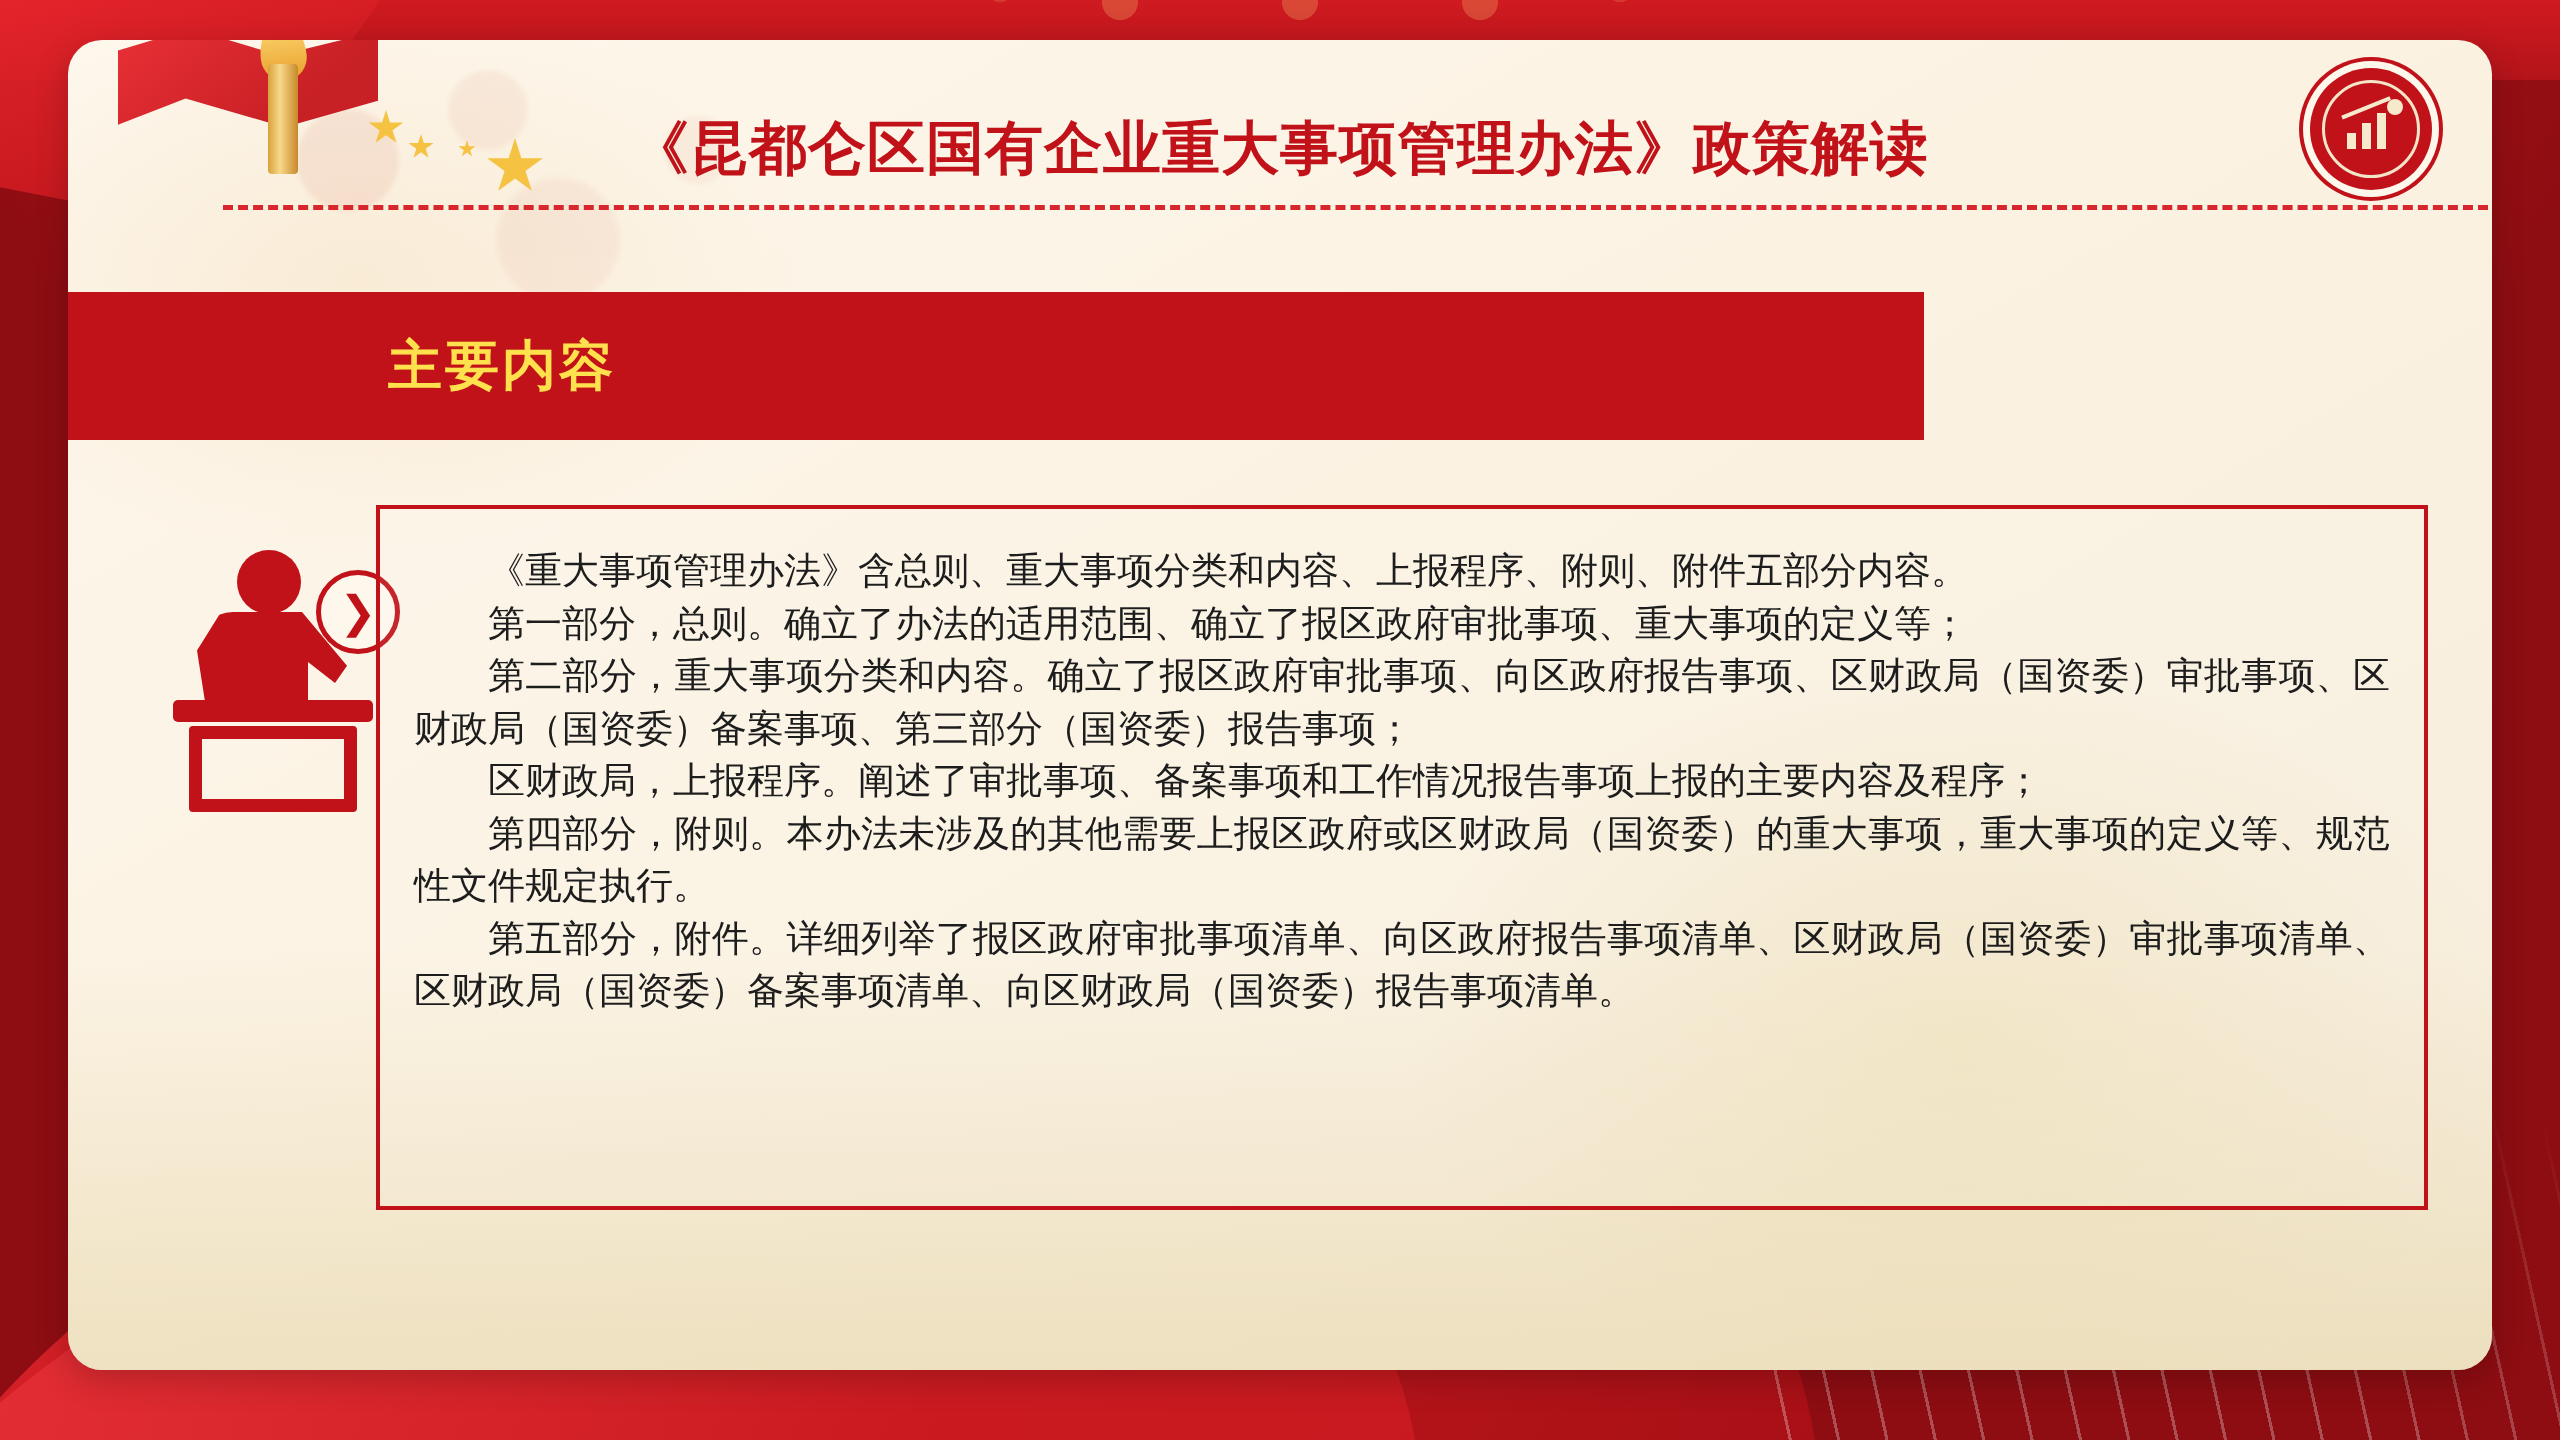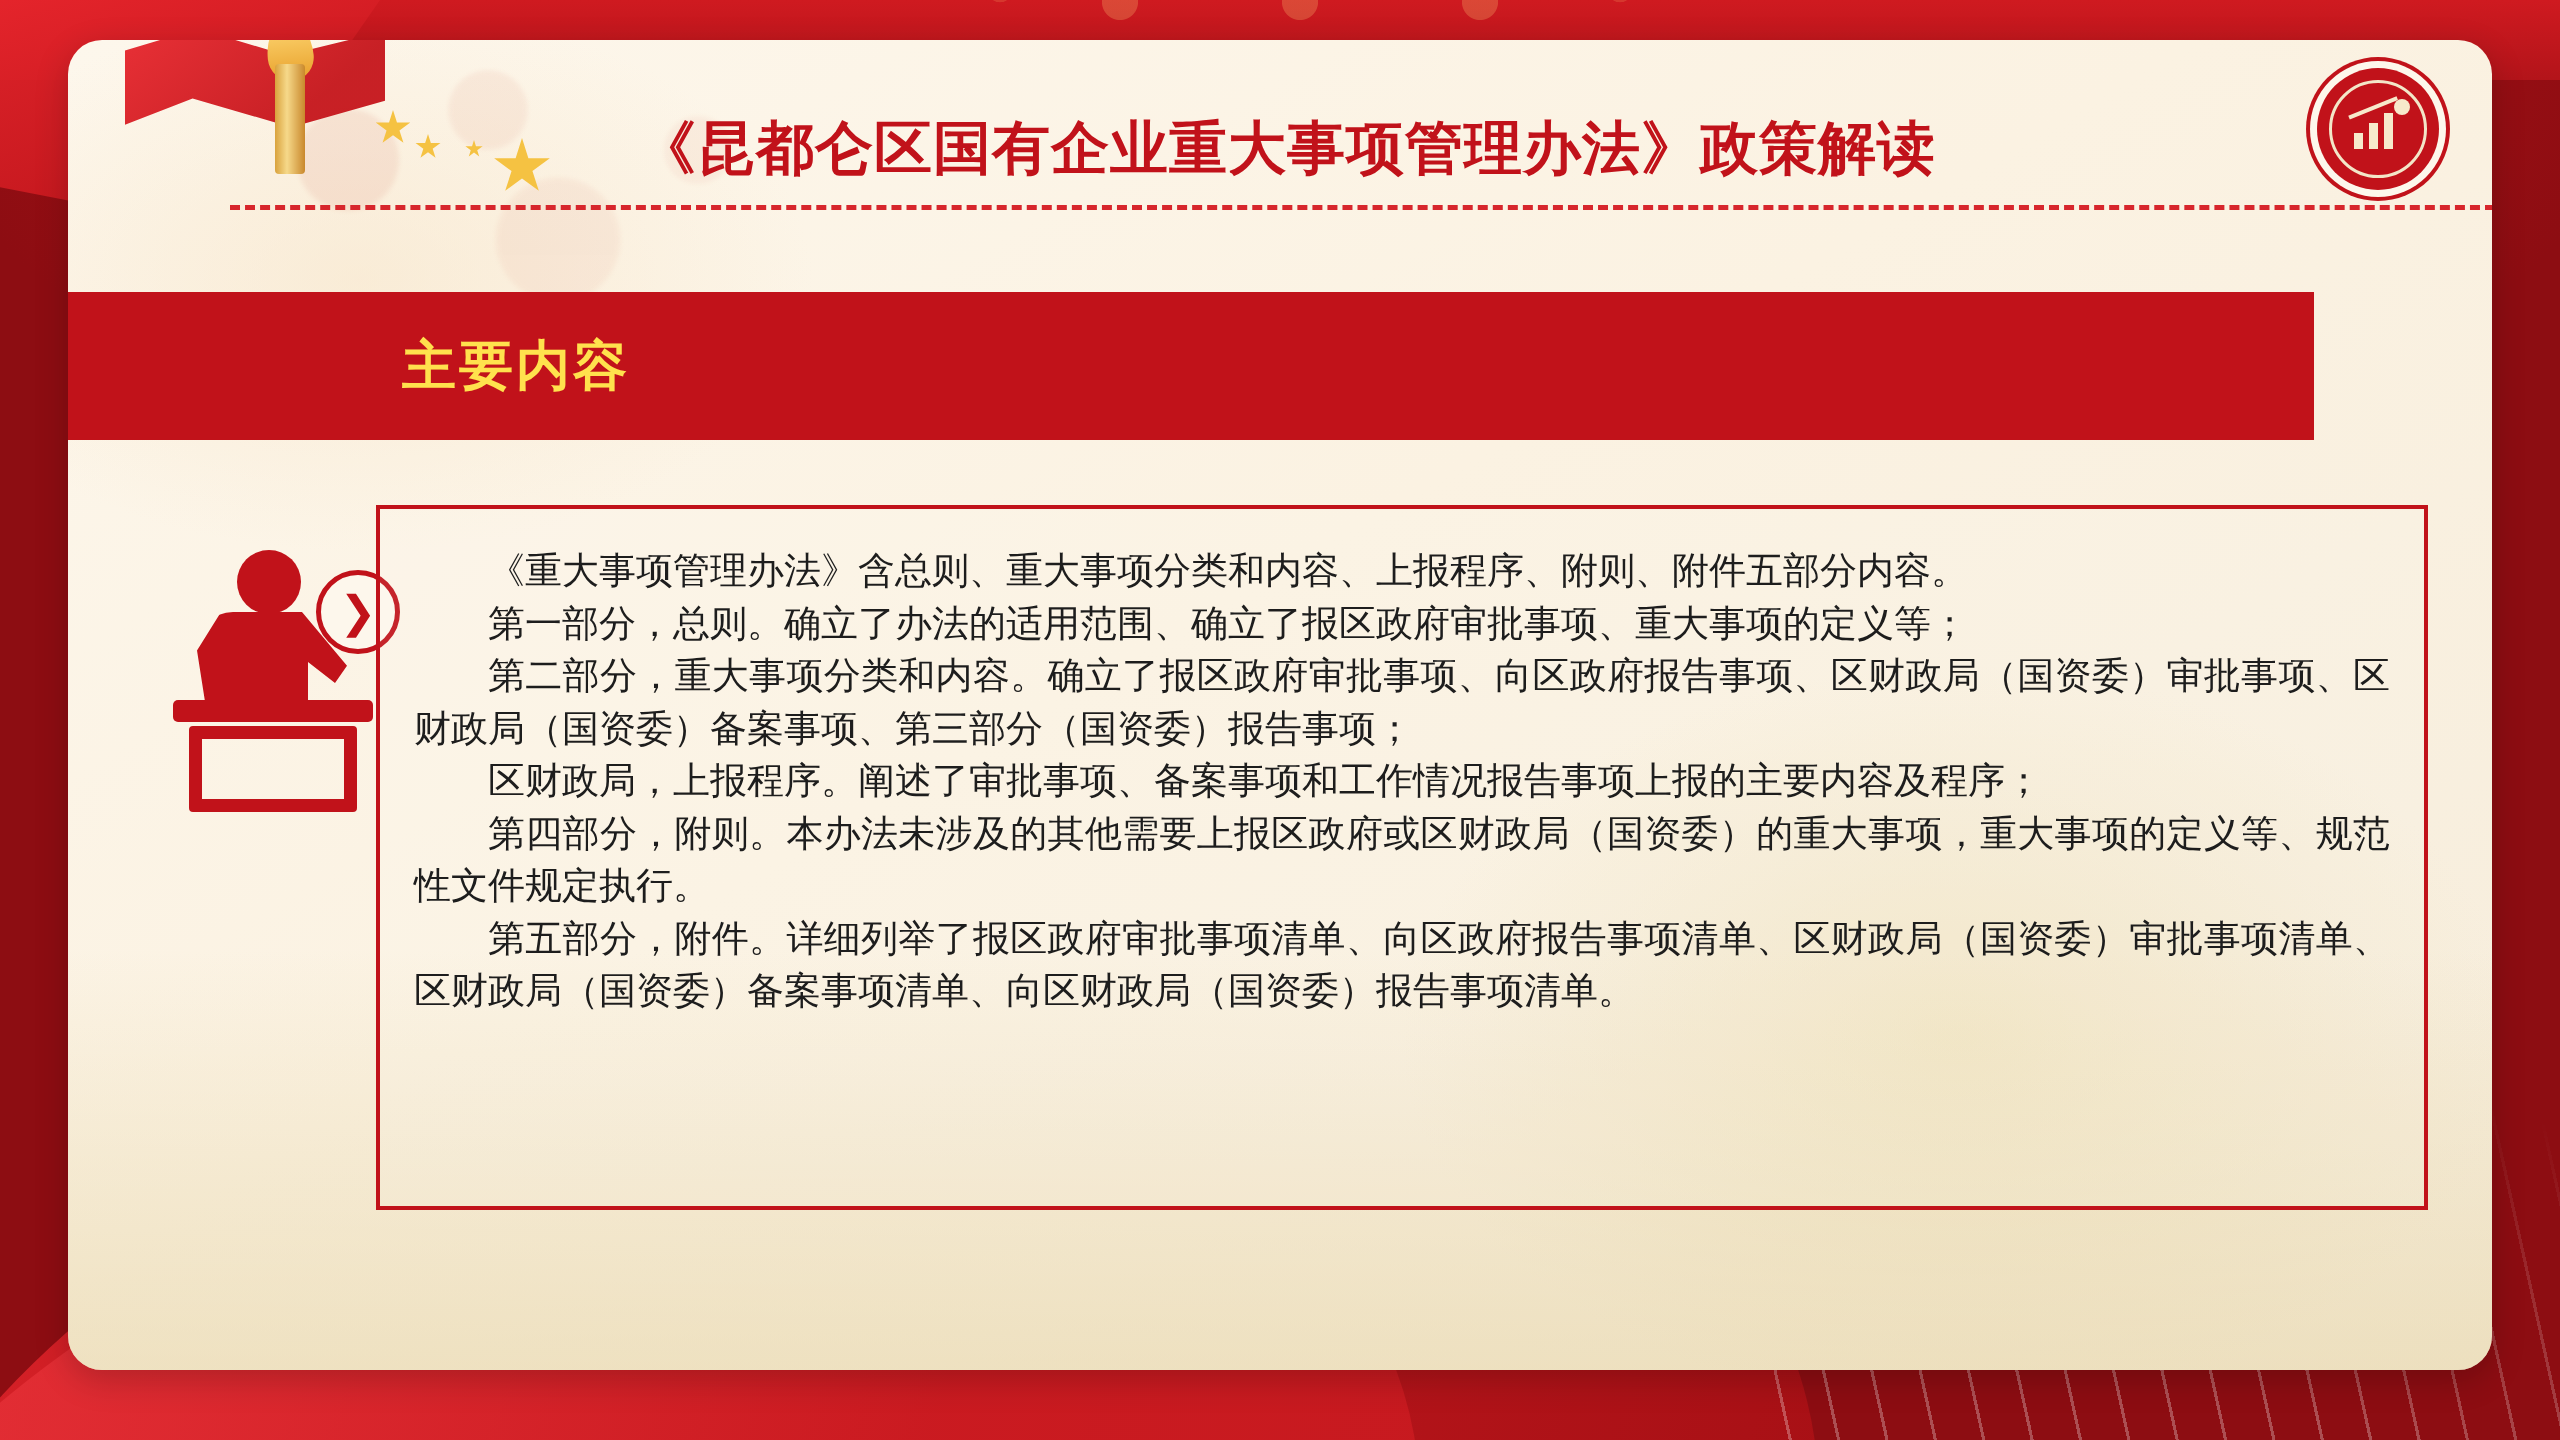--- a/index.html
+++ b/index.html
@@ -129,21 +129,20 @@
     background: linear-gradient(0deg, rgba(229,212,166,.55) 0%, rgba(255,255,255,0) 100%);
   }
 
   
   .header {
     position: absolute;
     left: 0;
     top: 0;
     width: 2424px;
     height: 170px;
-    margin-left: 7px;
   }
   .header-title {
     position: absolute;
     left: 0;
     top: 70px;
     width: 2424px;
     text-align: center;
     font-size: 58px;
     font-weight: bold;
     color: #c1121a;
@@ -260,26 +259,25 @@
     height: 16px;
     border-radius: 50%;
     background: #f7e9cb;
   }
 
   
   .section-bar {
     position: absolute;
     left: 0px;
     top: 252px;
-    width: 2232px;
+    width: 1856px;
     height: 148px;
     background: #c1121a;
     display: flex;
     align-items: center;
-    padding-left: 14px;
   }
   .section-bar-text {
     margin-left: 320px;
     font-size: 54px;
     font-weight: bold;
     color: #ffe14d;
     letter-spacing: 3px;
   }
 
   

